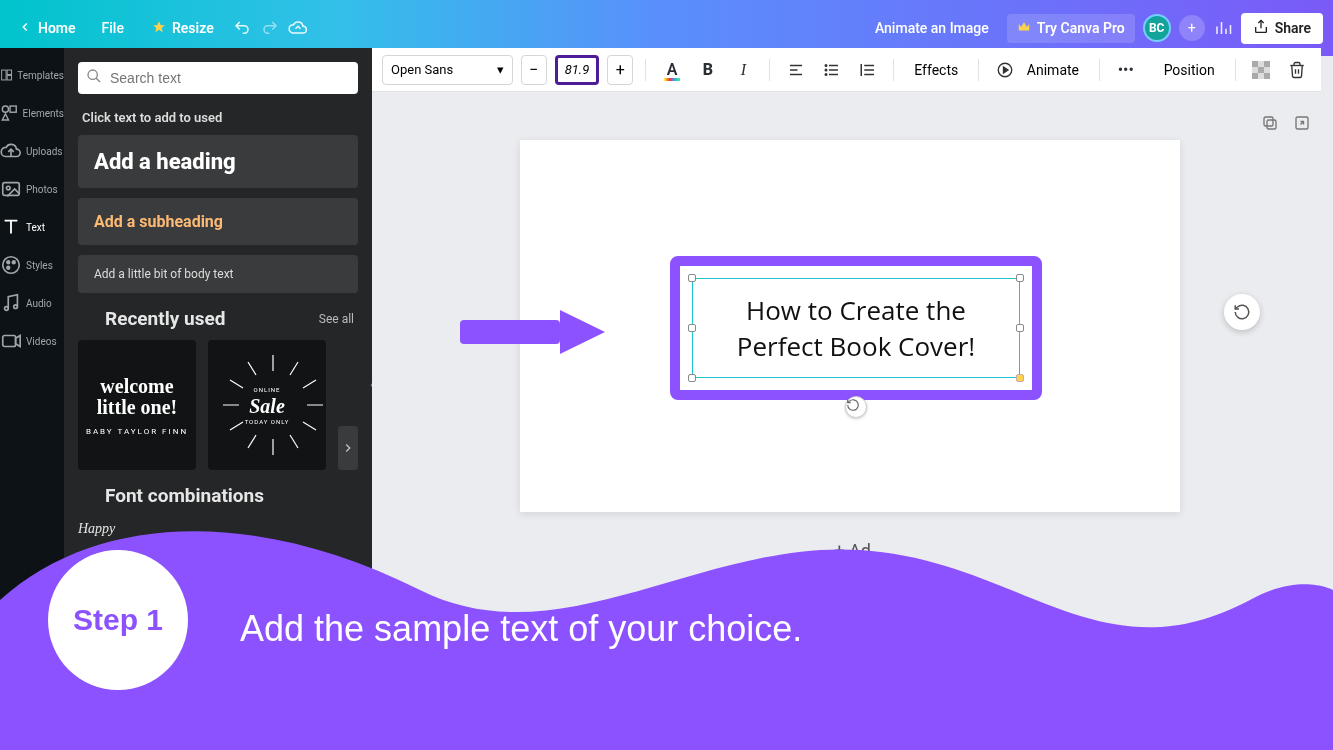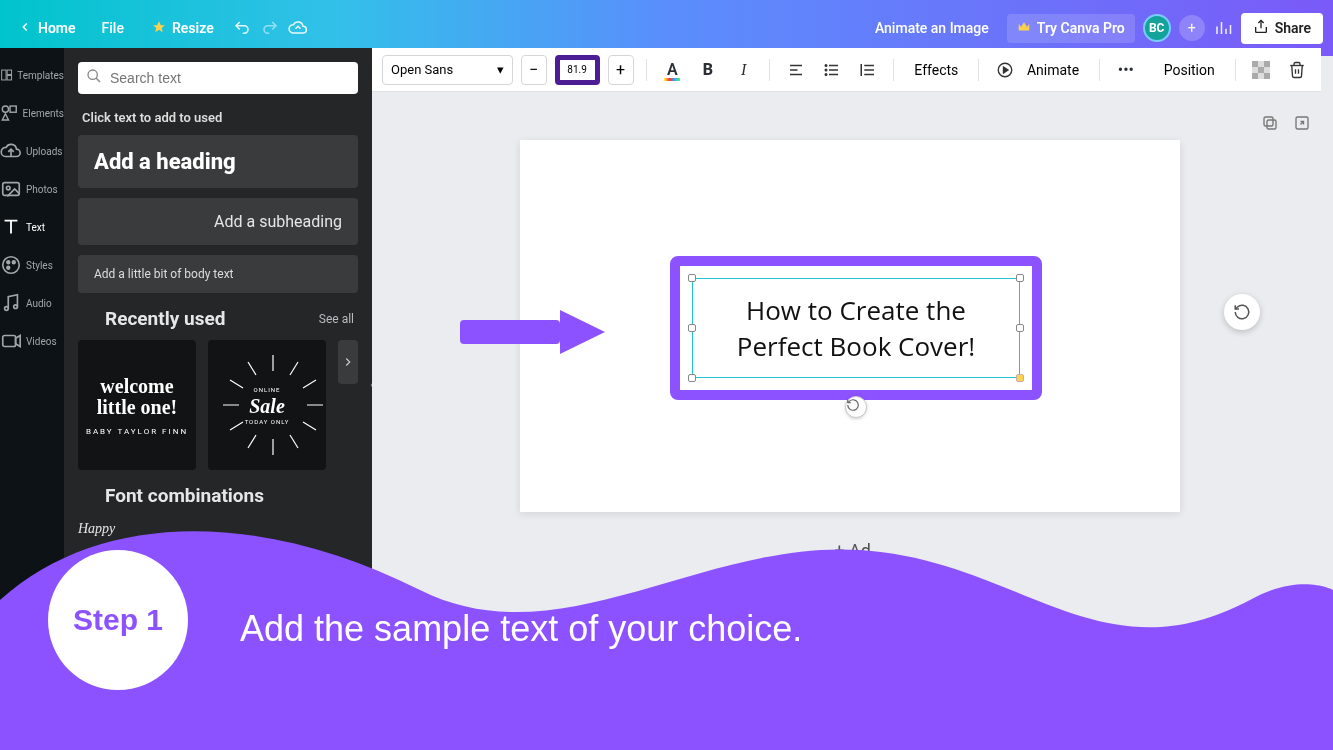--- a/index.html
+++ b/index.html
@@ -40,45 +40,45 @@
 .left-rail .rail-icn { width:22px; height:22px;}
 
 .side-panel {
   width:308px; background:#252627; color:#e6e6e6; padding:14px 14px 0; overflow:hidden; position:relative;
 }
 .search-box { background:#fff; border-radius:4px; display:flex; align-items:center; padding:6px 8px; gap:8px;}
 .search-box input { border:none; outline:none; font-size:14px; flex:1; color:#666;}
 .hint { font-size:13px; font-weight:600; color:#ddd; margin:16px 4px 10px;}
 .txt-btn { background:#3a3b3c; border-radius:4px; padding:14px 16px; margin-bottom:10px; cursor:pointer;}
 .txt-btn.h { font-size:22px; font-weight:800; color:#fff;}
-.txt-btn.s { font-size:16px; font-weight:400; color:#e5e5e5;text-align:right;}
+.txt-btn.s { font-size:16px; font-weight:700; color:#fdba74;}
 .txt-btn.b { font-size:12px; color:#ddd; padding:12px 16px;}
 .row-head { display:flex; justify-content:space-between; align-items:center; margin:14px 4px 10px;}
 .row-head .title { font-size:19px; font-weight:700;padding-left:23px;}
 .row-head .seeall { font-size:12px; color:#b9bbbe; cursor:pointer;}
-.recent-row { display:flex; gap:12px; align-items:flex-start;}
+.recent-row { display:flex; gap:12px; align-items:flex-end;}
 .card { width:130px; height:130px; background:#121314; border-radius:4px; display:flex; flex-direction:column; align-items:center; justify-content:center; color:#fff; position:relative; overflow:hidden;}
 .card.welcome .l1{font-family:Georgia,serif; font-weight:800; font-size:20px;}
 .card.welcome .l2{font-family:Georgia,serif; font-weight:800; font-size:20px; margin-top:-2px;}
 .card.welcome .l3{font-size:8px; letter-spacing:2px; margin-top:8px;}
 .card.sale .center{font-family:Georgia,serif; font-style:italic; font-size:20px; font-weight:600;}
 .card.sale .sub{font-size:6px; letter-spacing:1px;}
 .card.sale .online{font-size:6px; letter-spacing:1px; margin-bottom:2px;}
 .rays line{stroke:#fff; stroke-width:1.2;}
 .chev { width:22px; height:44px; background:#3a3b3c; border-radius:4px; display:flex; align-items:center; justify-content:center; color:#ccc; cursor:pointer;}
 .fontcombo { font-family:cursive; font-style:italic; font-size:14px; text-align:left; margin-top:14px;}
 .panel-tab { position:absolute; right:-8px; top:300px; width:12px; height:80px; background:#252627; border-radius:0 10px 10px 0;}
 .panel-tab:before{content:"‹"; color:#888; position:absolute; left:2px; top:28px; font-size:14px;}
 
 .toolbar2 {
   position:absolute; top:48px; left:372px; right:12px; height:44px; background:#fff; border-bottom:1px solid #e2e2e4; display:flex; align-items:center; padding:0 10px; gap:8px;
 }
 .font-sel { width:140px; height:30px; border:1px solid #d4d6da; border-radius:4px; display:flex; align-items:center; justify-content:space-between; padding:0 8px; font-size:13px; cursor:pointer;}
 .step-btn { width:28px; height:30px; border:1px solid #d4d6da; border-radius:4px; display:flex; align-items:center; justify-content:center; font-size:16px; cursor:pointer;}
-.size-box { width:48px; height:30px; border:5px solid #4c1d95; border-radius:4px; display:flex; align-items:center; justify-content:center; font-size:10px;}
+.size-box { width:48px; height:30px; border:3px solid #4c1d95; border-radius:4px; display:flex; align-items:center; justify-content:center; font-size:13px;font-style:italic;}
 .tb2-icn { width:30px; height:30px; display:flex; align-items:center; justify-content:center; color:#2b2e33; cursor:pointer; border-radius:4px;}
 .tb2-icn.txt{font-family:Georgia,serif;}
 .tb2-sep { width:1px; height:22px; background:#e2e2e4; margin:0 4px;}
 .tb2-label { font-size:14px; padding:0 8px; cursor:pointer;}
 .tb2-spacer{flex:1;}
 .tcolor { position:relative;}
 .tcolor .letter{font-weight:600;}
 .tcolor .bar{position:absolute; bottom:4px; left:6px; right:6px; height:3px; background:linear-gradient(90deg,#ff3,#f33,#3af,#3f6);}
 
 .canvas-area { position:absolute; top:92px; left:372px; right:0; bottom:0; background:#ebecf0; overflow:hidden;}

